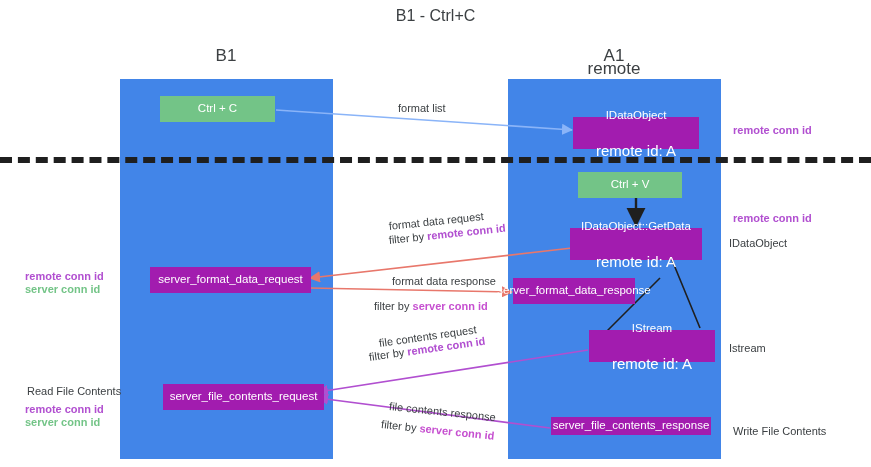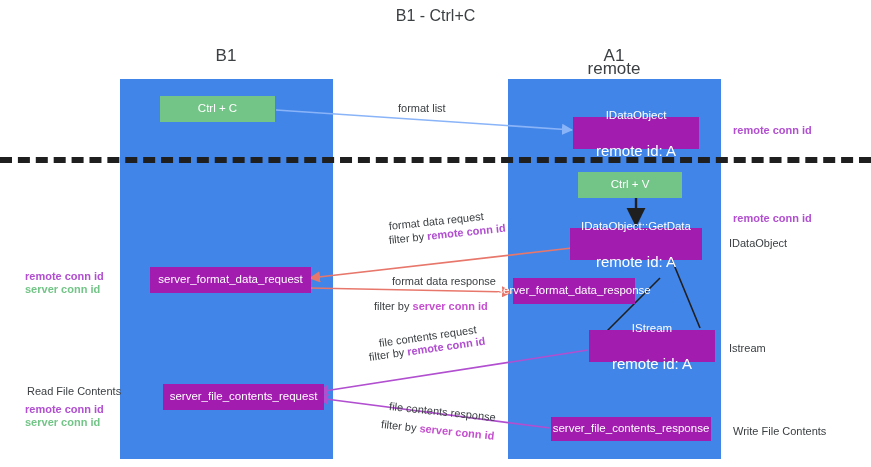--- a/index.html
+++ b/index.html
@@ -137,21 +137,21 @@
 
   <div class="node orange" style="left:589px;top:330px;width:126px;height:32px;">
     <div>IStream</div>
     <div class="l2">remote id: A</div>
   </div>
 
   <div class="node orange" style="left:150px;top:384px;width:161px;height:26px;margin-left:13px;">
     <div>server_file_contents_request</div>
   </div>
 
-  <div class="node orange" style="left:551px;top:417px;width:160px;height:24px;text-align:center;">
+  <div class="node orange" style="left:551px;top:417px;width:160px;height:18px;text-align:center;">
     <div>server_file_contents_response</div>
   </div>
 
   <div class="abs lbl" style="left:398px;top:101px;">format list</div>
 
   <div class="abs lbl rot" style="left:388px;top:219px;transform:rotate(-6deg);">format data request</div>
   <div class="abs lbl rot" style="left:388px;top:233px;transform:rotate(-6deg);">
     <span>filter by </span><span class="purple">remote conn id</span>
   </div>
 

